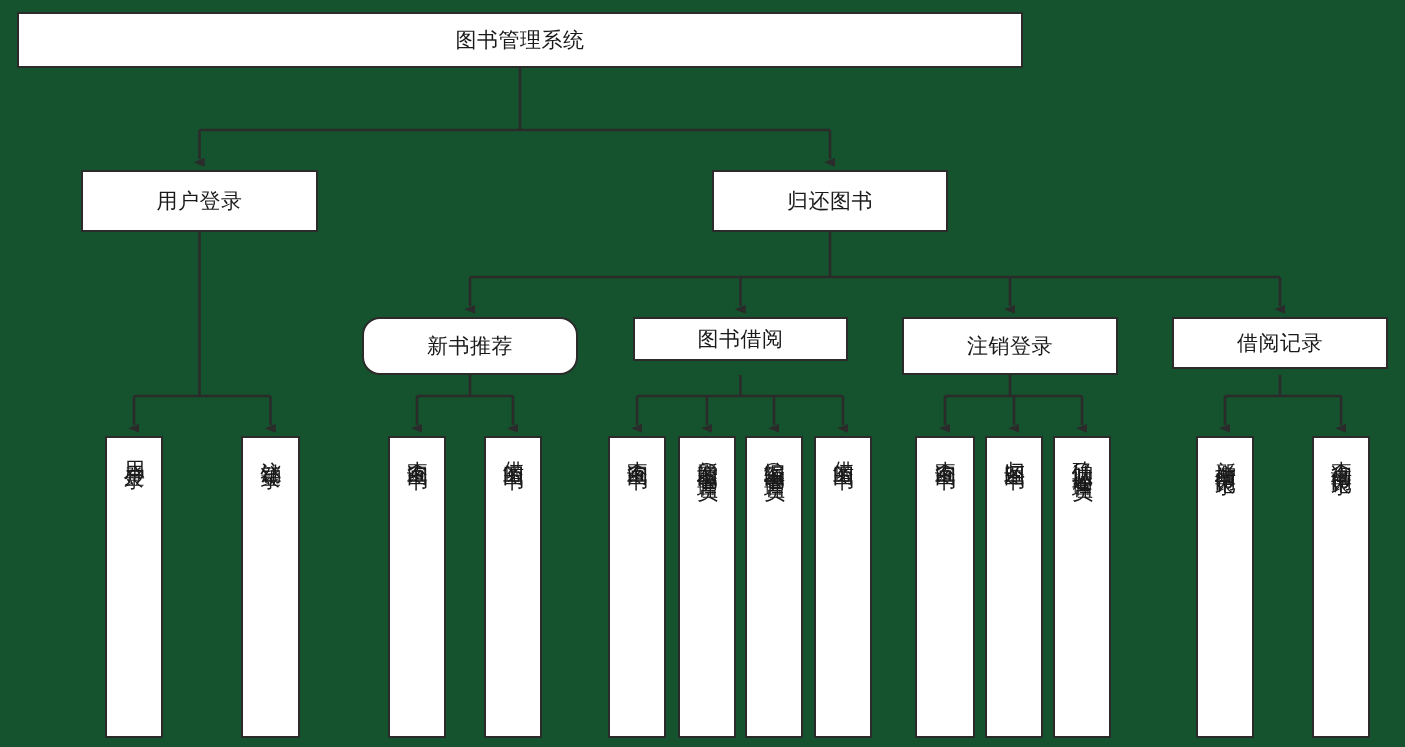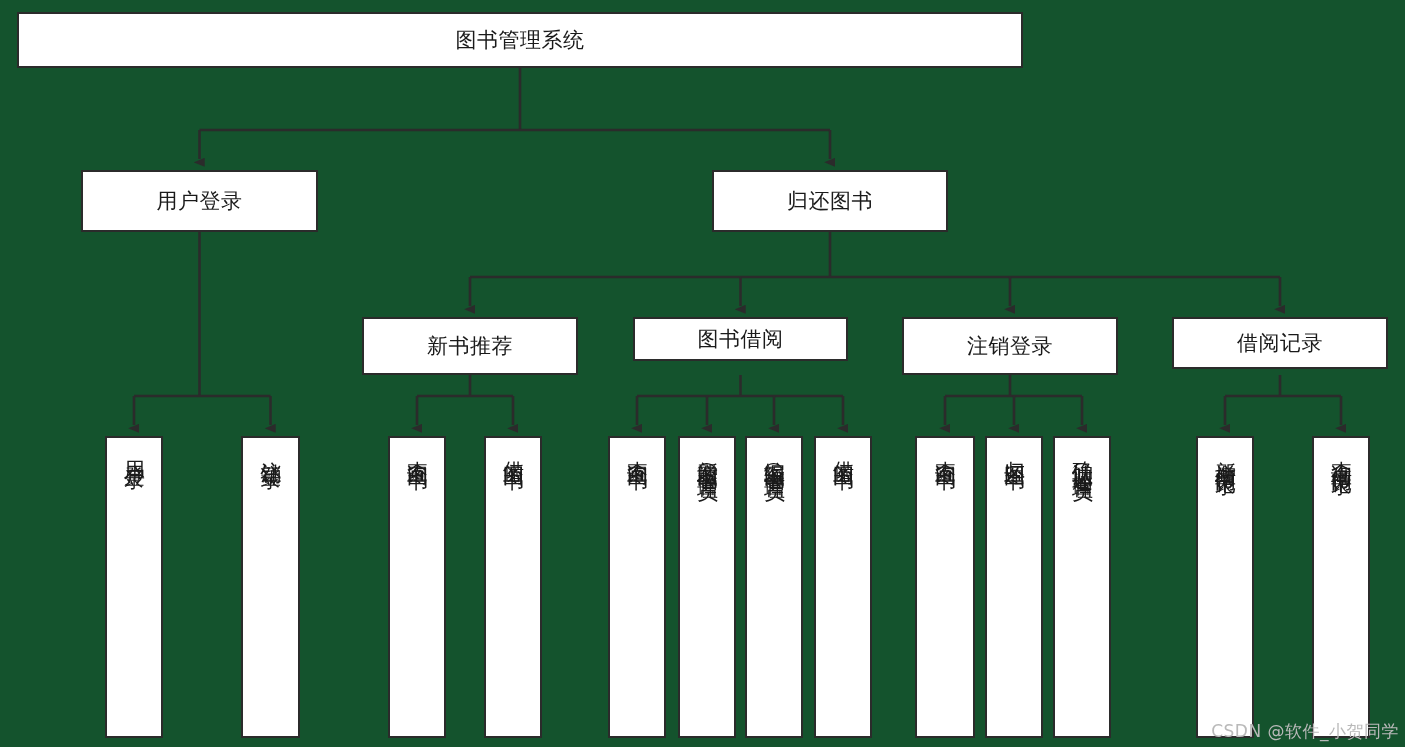--- a/index.html
+++ b/index.html
@@ -120,21 +120,21 @@
   <div id="nodes">
       <div class="node horiz root" style="left: 17px; top: 12px; width: 1006px; height: 56px;">
         <span class="lbl">图书管理系统</span>
       </div>
       <div class="node horiz" style="left: 81px; top: 170px; width: 237px; height: 62px;">
         <span class="lbl">用户登录</span>
       </div>
       <div class="node horiz" style="left: 712px; top: 170px; width: 236px; height: 62px;">
         <span class="lbl">归还图书</span>
       </div>
-      <div class="node horiz" style="left: 362px; top: 317px; width: 216px; height: 58px;">
+      <div class="node horiz" style="left: 362px; top: 317px; width: 216px; height: 58px; border-radius: 18px;">
         <span class="lbl">新书推荐</span>
       </div>
       <div class="node horiz" style="left: 633px; top: 317px; width: 215px; height: 44px;">
         <span class="lbl">图书借阅</span>
       </div>
       <div class="node horiz" style="left: 902px; top: 317px; width: 216px; height: 58px;">
         <span class="lbl">注销登录</span>
       </div>
       <div class="node horiz" style="left: 1172px; top: 317px; width: 216px; height: 52px;">
         <span class="lbl">借阅记录</span>
@@ -172,14 +172,13 @@
       <div class="node vert" style="left: 1053px; top: 436px; width: 58px; height: 302px;">
         <span class="lbl">确认归还（管理员）</span>
       </div>
       <div class="node vert" style="left: 1196px; top: 436px; width: 58px; height: 302px;">
         <span class="lbl">新增借阅记录</span>
       </div>
       <div class="node vert" style="left: 1312px; top: 436px; width: 58px; height: 302px;">
         <span class="lbl">查询借阅记录</span>
       </div>
     </div>
-  <div class="watermark">CSDN @软件_小贺同学</div>
 </div>
 
 </body></html>

